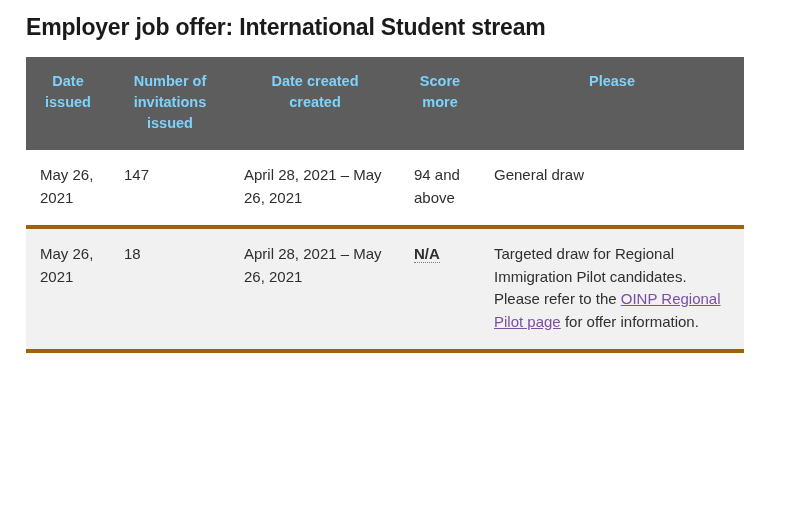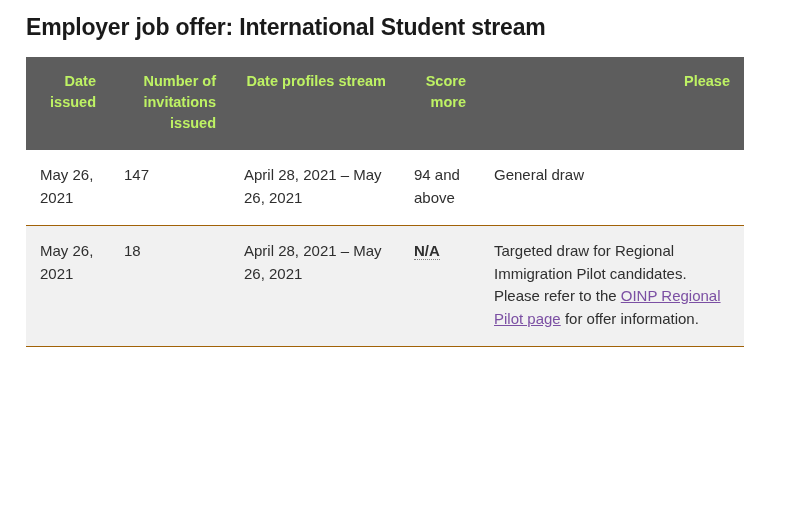--- a/index.html
+++ b/index.html
@@ -25,35 +25,35 @@
     margin: 6px 0 16px 0;
     letter-spacing: -0.2px;
   }
   table.draw-table {
     border-collapse: collapse;
     width: 718px;
     table-layout: fixed;
   }
   table.draw-table thead th {
     background: #5d5d5d;
-    color: #bef264;
+    color: #7dd3fc;
     font-size: 14.5px;
     font-weight: bold;
-    text-align: right;
+    text-align: center;
     vertical-align: top;
     padding: 14px 14px 16px 14px;
     line-height: 1.45;
   }
   table.draw-table tbody td {
     font-size: 15px;
     color: #2f2f2f;
     vertical-align: top;
     padding: 14px 14px 16px 14px;
     line-height: 1.5;
-    border-bottom: 1px solid #a16207;
+    border-bottom: 4px solid #a16207;
     margin-top: 26px;
   }
   table.draw-table tbody tr.alt td {
     background: #f1f1f1;
   }
   col.c-date    { width: 84px; }
   col.c-inv     { width: 120px; }
   col.c-prof    { width: 170px; }
   col.c-score   { width: 80px; }
   col.c-notes   { width: 264px; }
@@ -79,21 +79,21 @@
       <col class="c-date">
       <col class="c-inv">
       <col class="c-prof">
       <col class="c-score">
       <col class="c-notes">
     </colgroup>
     <thead>
       <tr>
         <th>Date issued</th>
         <th>Number of invitations issued</th>
-        <th>Date profiles stream</th>
+        <th>Date created created</th>
         <th>Score more</th>
         <th>Please</th>
       </tr>
     </thead>
     <tbody>
 
       <tr>
         <td>May 26, 2021</td>
         <td>147</td>
         <td>April 28, 2021 – May 26, 2021</td>

